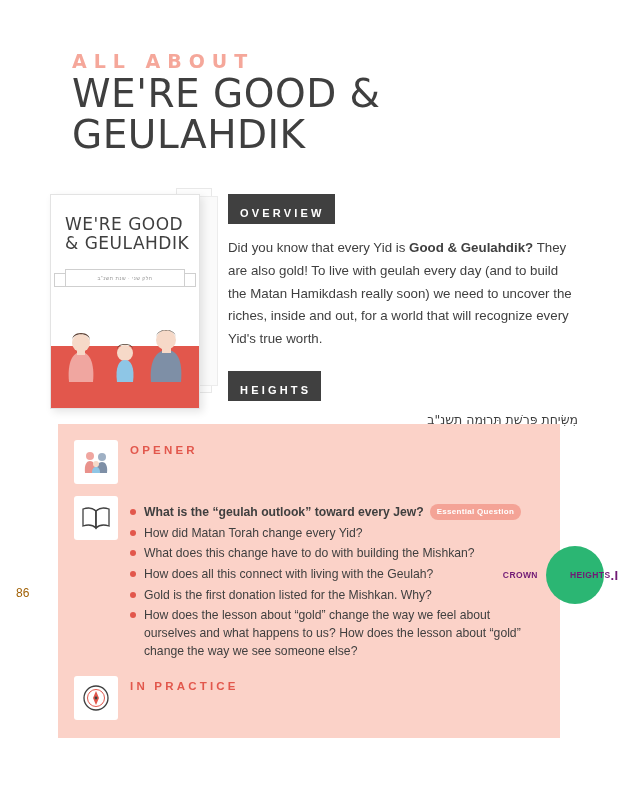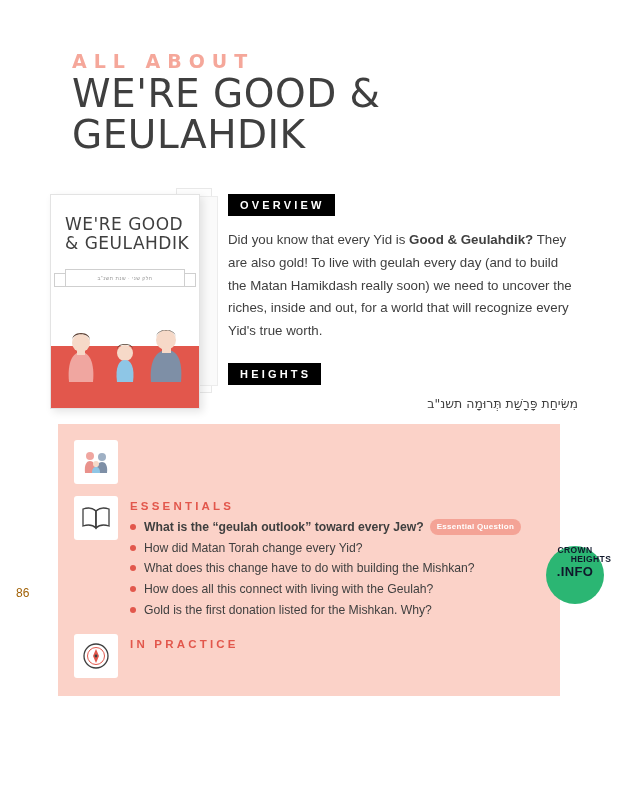--- a/index.html
+++ b/index.html
@@ -76,23 +76,23 @@
   }
   .book-red {
     position:absolute; left:0; right:0; bottom:0; height:62px;
     background:#e2574c;
   }
   .book-people { position:absolute; left:0; right:0; bottom:26px; height:86px; }
 
   .textcol { flex:1; padding-right: 40px; padding-top: 12px; }
   .tag {
     display:inline-block;
-    background:#000000; color:#ffffff;
+    background:#404040; color:#ffffff;
     font-weight:bold; font-size:11px; letter-spacing:3.2px;
-    padding: 5px 10px 5px 12px;
+    padding: 13px 10px 5px 12px;
   }
   .body-copy {
     font-size: 13.3px; line-height: 1.72; color:#3f3f3f;
     margin: 13px 0 0 0;
   }
   .body-copy b { font-weight:bold;margin-top:28px; }
   .hebrew {
     direction: rtl; text-align:right; font-family:"DejaVu Sans", sans-serif;
     font-size: 12.5px; color:#3f3f3f; margin-top: 11px;
   }
@@ -138,22 +138,22 @@
   }
 
   
   .pagenum {
     position:absolute; left:16px; bottom:18px;
     font-size:12px; color:#a16207;
   }
   .logo {
     position:absolute; right:14px; bottom:14px;
     width:58px; height:58px; border-radius:50%;
-    background:#2bb673; color:#0f172a;
-    display:flex; flex-direction:column; align-items:center; 
+    background:#2bb673; color:#701a75;
+    display:flex; flex-direction:row; align-items:center; justify-content:center;
     font-weight:bold; line-height:1.05;
   }
   .logo .l1 { font-size:8.5px; letter-spacing:0.4px; }
   .logo .l2 { font-size:8.5px; letter-spacing:0.4px;padding-left:32px; }
   .logo .l3 { font-size:13px; letter-spacing:0.4px; margin-top:1px; }
 </style>
 </head>
 <body>
 
 <div class="page">
@@ -211,39 +211,40 @@
         <svg width="30" height="30" viewBox="0 0 30 30">
           <circle cx="9" cy="9" r="4" fill="#f0a6a0"></circle>
           <path d="M4 26 C3 17 6 14 9 14 C12 14 15 17 14 26 Z" fill="#e9928c"></path>
           <circle cx="21" cy="10" r="4" fill="#9fb0c4"></circle>
           <path d="M16 26 C15 18 18 15 21 15 C24 15 27 18 26 26 Z" fill="#7e8fa6"></path>
           <circle cx="15" cy="17" r="3" fill="#f6d9c8"></circle>
           <path d="M11 26 C11 21 13 20 15 20 C17 20 19 21 19 26 Z" fill="#8ec6e6"></path>
         </svg>
       </div>
       <div class="sec-body">
+        <div class="sec-title">OPENER</div>
       </div>
     </div>
 
     <div class="sec">
       <div class="iconbox">
         <svg width="30" height="26" viewBox="0 0 30 26">
           <path d="M15 6 C11 2 5 3 2 4 V21 C5 20 11 19 15 23 Z" fill="#ffffff" stroke="#3f3f3f" stroke-width="1.3"></path>
           <path d="M15 6 C19 2 25 3 28 4 V21 C25 20 19 19 15 23 Z" fill="#ffffff" stroke="#3f3f3f" stroke-width="1.3"></path>
           <line x1="15" y1="6" x2="15" y2="23" stroke="#3f3f3f" stroke-width="1.3"></line>
         </svg>
       </div>
       <div class="sec-body">
-        <div class="sec-title">ESSENTIALS</div>
         <ul class="qs" id="qlist">
             <li class="bold"><span>What is the “geulah outlook” toward every Jew?</span><span class="ess-badge">Essential Question</span></li>
             <li><span>How did Matan Torah change every Yid?</span></li>
             <li><span>What does this change have to do with building the Mishkan?</span></li>
             <li><span>How does all this connect with living with the Geulah?</span></li>
             <li><span>Gold is the first donation listed for the Mishkan. Why?</span></li>
+            <li><span>How does the lesson about “gold” change the way we feel about ourselves and what happens to us? How does the lesson about “gold” change the way we see someone else?</span></li>
           </ul>
       </div>
     </div>
 
     <div class="sec">
       <div class="iconbox">
         <svg width="30" height="30" viewBox="0 0 30 30">
           <circle cx="15" cy="15" r="12" fill="#ffffff" stroke="#3f3f3f" stroke-width="1.3"></circle>
           <circle cx="15" cy="15" r="8.5" fill="#ffffff" stroke="#e2574c" stroke-width="1"></circle>
           <polygon points="15,8 18,15 15,22 12,15" fill="#e2574c"></polygon>

